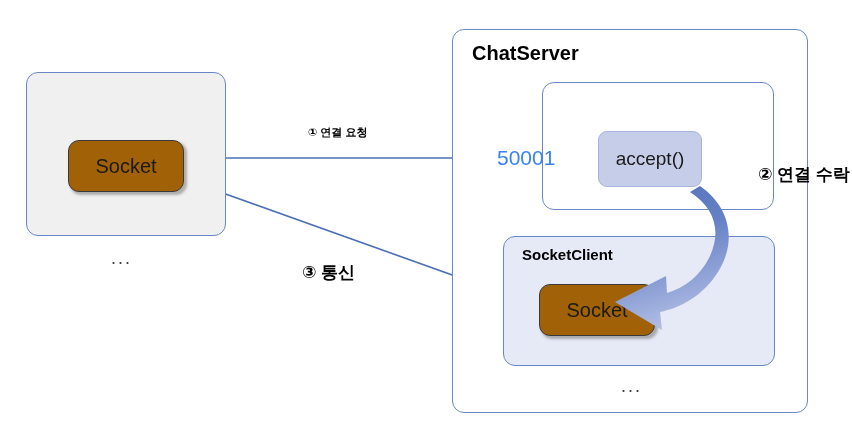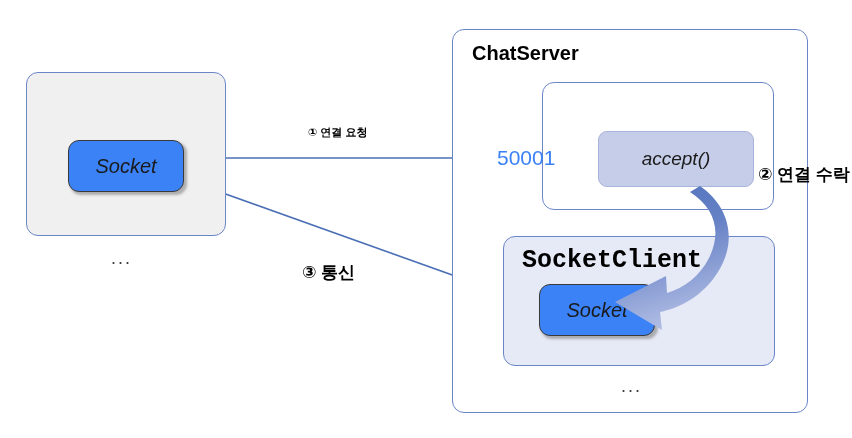--- a/index.html
+++ b/index.html
@@ -48,29 +48,28 @@
     background: #ffffff;
   }
   .socketclient-box {
     background: #e6e9f6;
   }
 
   
   .socket-box {
     position: absolute;
     box-sizing: border-box;
-    background: #3b82f6;
+    background: #a16207;
     border: 1.6px solid #3a3a3a;
     border-radius: 11px;
     box-shadow: 2.5px 2.5px 2.5px rgba(120,120,120,0.55);
     display: flex;
     align-items: center;
     justify-content: center;
     z-index: 3;
-    font-style: italic;
   }
   .accept-box {
     position: absolute;
     box-sizing: border-box;
     background: #c6cde9;
     border: 1.3px solid #a9b4dc;
     border-radius: 9px;
     display: flex;
     align-items: center;
     justify-content: center;
@@ -140,27 +139,27 @@
   <div class="box container-box chatclient-box" style="left:26px; top:72px; width:200px; height:164px;"></div>
   <div class="socket-box" style="left:68px; top:140px; width:116px; height:52px;">
     <span style="font-size:20px; color:#1a1a1a;">Socket</span>
   </div>
   <div class="ellipsis" style="left:111px; top:248px; font-size:18px;">...</div>
 
   <div class="box container-box chatserver-box" style="left:452px; top:29px; width:356px; height:384px;"></div>
   <div class="title-label" style="left:472px; top:42px; font-size:20px;">ChatServer</div>
 
   <div class="box container-box serversocket-box" style="left:542px; top:82px; width:232px; height:128px;"></div>
-  <div class="accept-box" style="left:598px; top:131px; width:156px; height:56px;font-style:italic;">
+  <div class="accept-box" style="left:598px; top:131px; width:104px; height:56px;">
     <span style="font-size:19px; color:#1a1a1a;">accept()</span>
   </div>
   <div class="port-label" style="left:497px; top:146px; font-size:21px;">50001</div>
 
   <div class="box container-box socketclient-box" style="left:503px; top:236px; width:272px; height:130px;"></div>
-  <div class="title-label" style="left:522px; top:246px; font-size:25px;font-family:Liberation Mono, monospace;">SocketClient</div>
+  <div class="title-label" style="left:522px; top:246px; font-size:15px;">SocketClient</div>
   <div class="socket-box" style="left:539px; top:284px; width:116px; height:52px;">
     <span style="font-size:20px; color:#1a1a1a;">Socket</span>
   </div>
   <div class="ellipsis" style="left:621px; top:376px; font-size:18px;">...</div>
 
   <svg class="layer over" viewBox="0 0 852 438" xmlns="http://www.w3.org/2000/svg">
     <g>
 
       <path d="M 700,186
                C 729,206 738,240 718,272

